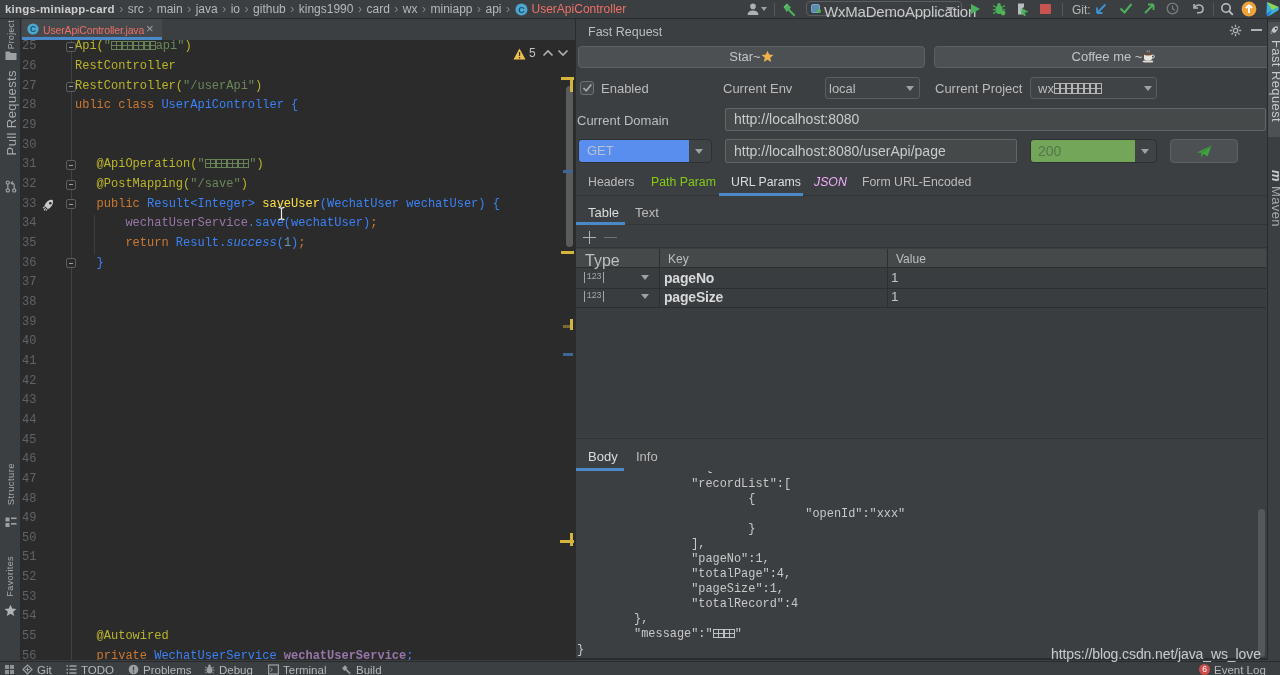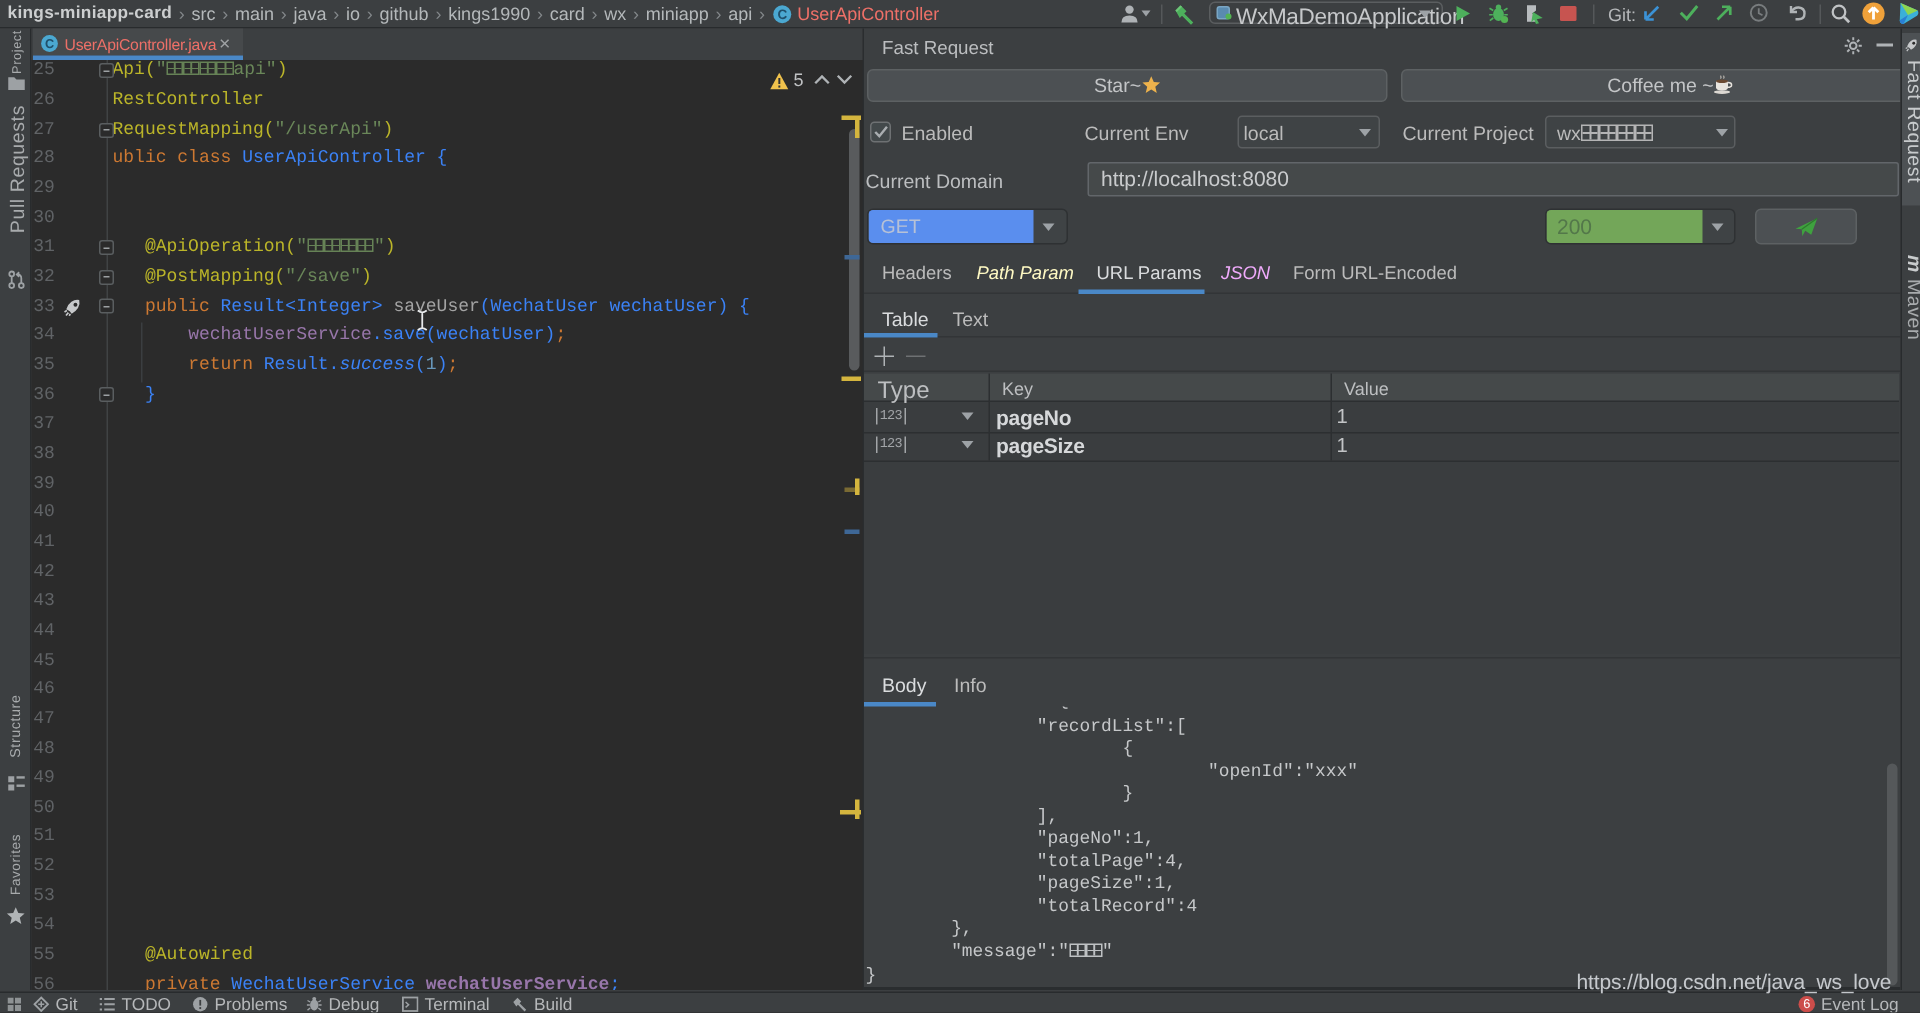--- a/index.html
+++ b/index.html
@@ -18,21 +18,21 @@
   .vtextL { writing-mode:vertical-rl; transform:rotate(180deg); font-size:12px; color:#a8abad; letter-spacing:0.4px;}
   .vtextR { writing-mode:vertical-rl; font-size:12px; color:#a8abad; letter-spacing:0.4px;}
   
   .cj { display:inline-block; width:0.93em; height:0.82em; border:1px solid currentColor;
         background:
          linear-gradient(to right, transparent 44%, currentColor 44%, currentColor 58%, transparent 58%),
          linear-gradient(to bottom, transparent 44%, currentColor 44%, currentColor 58%, transparent 58%);
         vertical-align:-1px; opacity:.95; }
   pre { font-family:"Liberation Mono",monospace; }
   .kw { color:#cc7832; } .ann { color:#bbb529; } .str { color:#6a8759; }
-  .fld { color:#9876aa; } .num { color:#6897bb; } .mth { color:#a3a3a3; }
+  .fld { color:#9876aa; } .num { color:#6897bb; } .mth { color:#fde047; }
   .pln { color:#3b82f6; }
   svg { display:block; }
   .fold { position:absolute; left:44.5px; width:10px; height:10px; border:1px solid #5a5e60;
           border-radius:2px; background:#2b2b2b; }
   .fold::after { content:""; position:absolute; left:2px; top:3.5px; width:4px; height:1px; background:#9da1a4; }
   .i123 { font-family:"Liberation Mono",monospace; font-size:9px; color:#a2a5a8;
           border-left:1.5px solid #a2a5a8; border-right:1.5px solid #a2a5a8;
           padding:0 1.5px; height:11px; line-height:11px; letter-spacing:-0.5px; }
   .rowkey { font-size:14px; font-weight:bold; color:#d6d8da; letter-spacing:-0.2px; }
   .rowval { font-size:13.5px; color:#c2c4c6; }
@@ -210,21 +210,21 @@
 50
 51
 52
 53
 54
 55
 56</pre>
 
     <pre class="abs" id="code" style="left:54px;top:-2.6px;font-size:12px;line-height:19.65px;color:#a9b7c6;"><span class="ann">Api(</span><span class="str">"<span class="cj"></span><span class="cj"></span><span class="cj"></span><span class="cj"></span>api"</span><span class="ann">)</span>
 <span class="ann">RestController</span>
-<span class="ann">RequestMapping(</span><span class="str">"/userApi"</span><span class="ann">)</span>
+<span class="ann">RestController(</span><span class="str">"/userApi"</span><span class="ann">)</span>
 <span class="kw">ublic class </span><span class="pln">UserApiController {</span>
 
 
    <span class="ann">@ApiOperation(</span><span class="str">"<span class="cj"></span><span class="cj"></span><span class="cj"></span><span class="cj"></span>"</span><span class="ann">)</span>
    <span class="ann">@PostMapping(</span><span class="str">"/save"</span><span class="ann">)</span>
    <span class="kw">public </span><span class="pln">Result&lt;Integer&gt; </span><span class="mth">saveUser</span><span class="pln">(WechatUser wechatUser) {</span>
        <span class="fld">wechatUserService</span><span class="pln">.save(wechatUser)</span><span class="kw">;</span>
        <span class="kw">return </span><span class="pln">Result.<i>success</i>(</span><span class="num">1</span><span class="pln">)</span><span class="kw">;</span>
    <span class="pln">}</span>
 
@@ -330,34 +330,35 @@
     <div class="abs lbl" style="left:462px;top:62px;">wx<span class="cj"></span><span class="cj"></span><span class="cj"></span><span class="cj"></span></div>
     <div class="abs tri" style="left:568px;top:67px;"></div>
 
     <div class="abs lbl" style="left:1px;top:94px;color:#bcbec0;">Current Domain</div>
     <div class="abs field" style="left:149px;top:89px;width:541px;height:23px;font-size:14px;line-height:21px;padding-left:8px;">http://localhost:8080</div>
 
     <div class="abs" style="left:2px;top:120px;width:134px;height:24px;border:1px solid #2e3133;border-radius:4px;background:#3f4345;overflow:hidden;">
       <div class="abs" style="left:0;top:0;width:110px;height:22px;background:#5a8eee;color:#b7c1d6;font-size:13px;line-height:22px;padding-left:8px;">GET</div>
       <div class="abs tri" style="left:116px;top:9px;"></div>
     </div>
+    <div class="abs field" style="left:149px;top:120px;width:292px;height:24px;font-size:14px;line-height:22px;padding-left:8px;">http://localhost:8080/userApi/page</div>
     <div class="abs" style="left:454px;top:120px;width:127px;height:24px;border:1px solid #2e3133;border-radius:4px;background:#3f4345;overflow:hidden;">
       <div class="abs" style="left:0;top:0;width:104px;height:22px;background:#73a659;color:#53774a;font-size:14px;line-height:22px;padding-left:7px;">200</div>
       <div class="abs tri" style="left:110px;top:9px;"></div>
     </div>
     <div class="abs btn" style="left:594px;top:120px;width:68px;height:24px;">
       <svg style="margin:4px auto 0;" width="17" height="16" viewBox="0 0 17 16">
           <path d="M1 8.5 L15.5 1.5 L11.5 12.5 L7.5 9.8 L5.5 13.5 L5.2 8.9 Z" fill="#3fa13f"></path>
           <path d="M15.5 1.5 L5.2 8.9" stroke="#2d7a2d" stroke-width="0.8"></path>
         </svg>
     </div>
 
     <div class="abs" style="left:0;top:150px;width:691px;height:26.5px;border-bottom:1px solid #323537;"></div>
     <div class="abs" style="left:12px;top:156px;font-size:12.3px;color:#bbbbbb;">Headers</div>
-    <div class="abs" style="left:75px;top:156px;font-size:12.3px;color:#fef9c3;font-style:italic;">Path Param</div>
+    <div class="abs" style="left:75px;top:156px;font-size:12.3px;color:#84cc16;">Path Param</div>
     <div class="abs" style="left:155px;top:156px;font-size:12.3px;color:#dadcde;">URL Params</div>
     <div class="abs" style="left:238px;top:156px;font-size:12.3px;color:#f0abfc;font-style:italic;">JSON</div>
     <div class="abs" style="left:286px;top:156px;font-size:12.3px;color:#bbbbbb;">Form URL-Encoded</div>
     <div class="abs" style="left:143px;top:173.5px;width:84px;height:3.5px;background:#4a88c7;"></div>
 
     <div class="abs" style="left:0;top:179px;width:691px;height:27px;border-bottom:1px solid #323537;"></div>
     <div class="abs" style="left:12px;top:186px;font-size:13px;color:#dadcde;">Table</div>
     <div class="abs lbl" style="left:59px;top:186px;">Text</div>
     <div class="abs" style="left:0;top:203px;width:49px;height:3px;background:#4a88c7;"></div>
 

